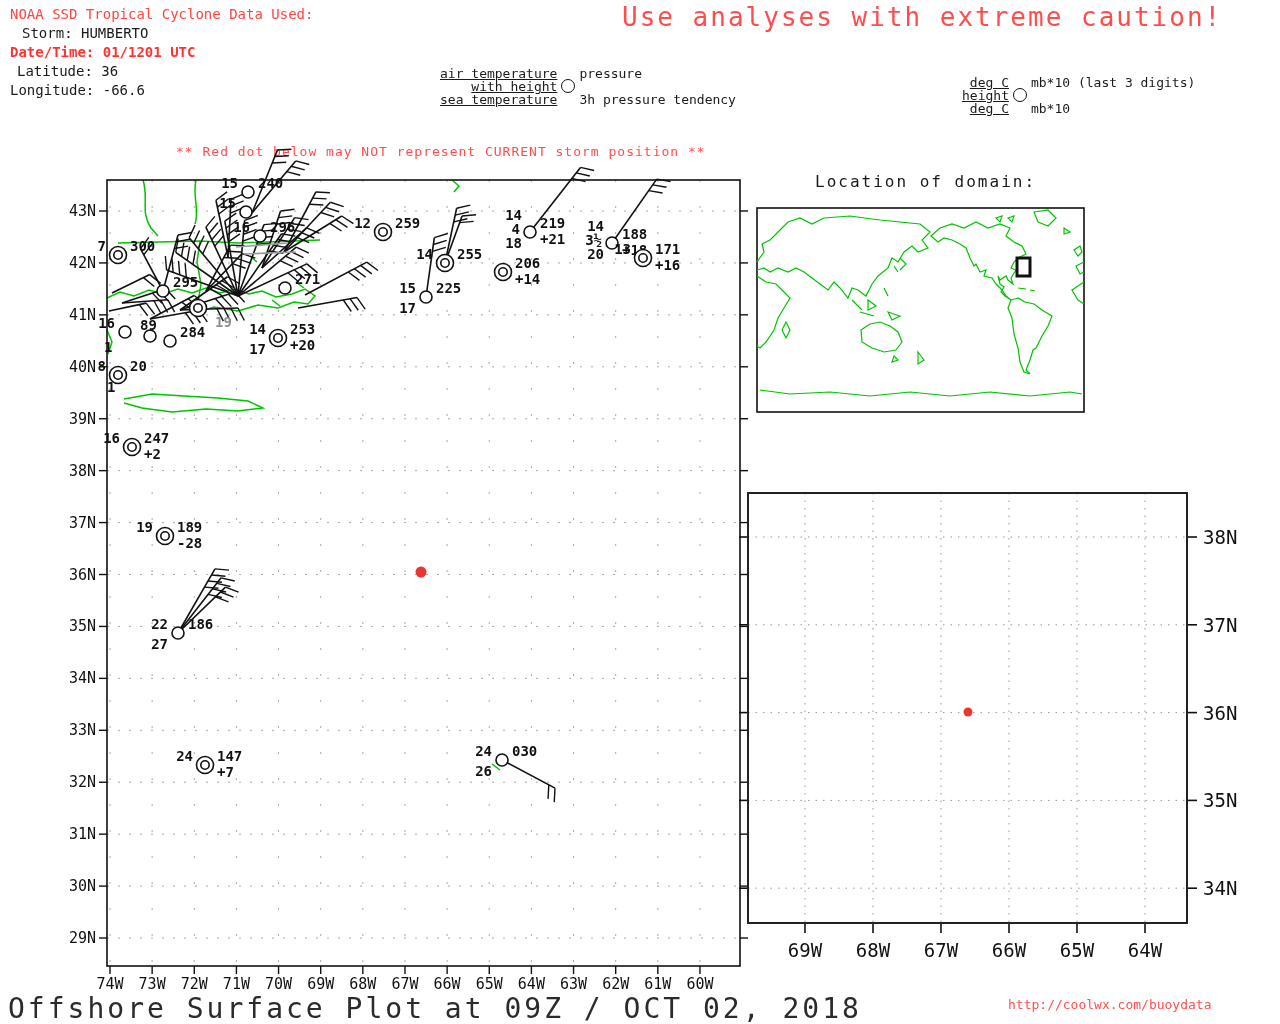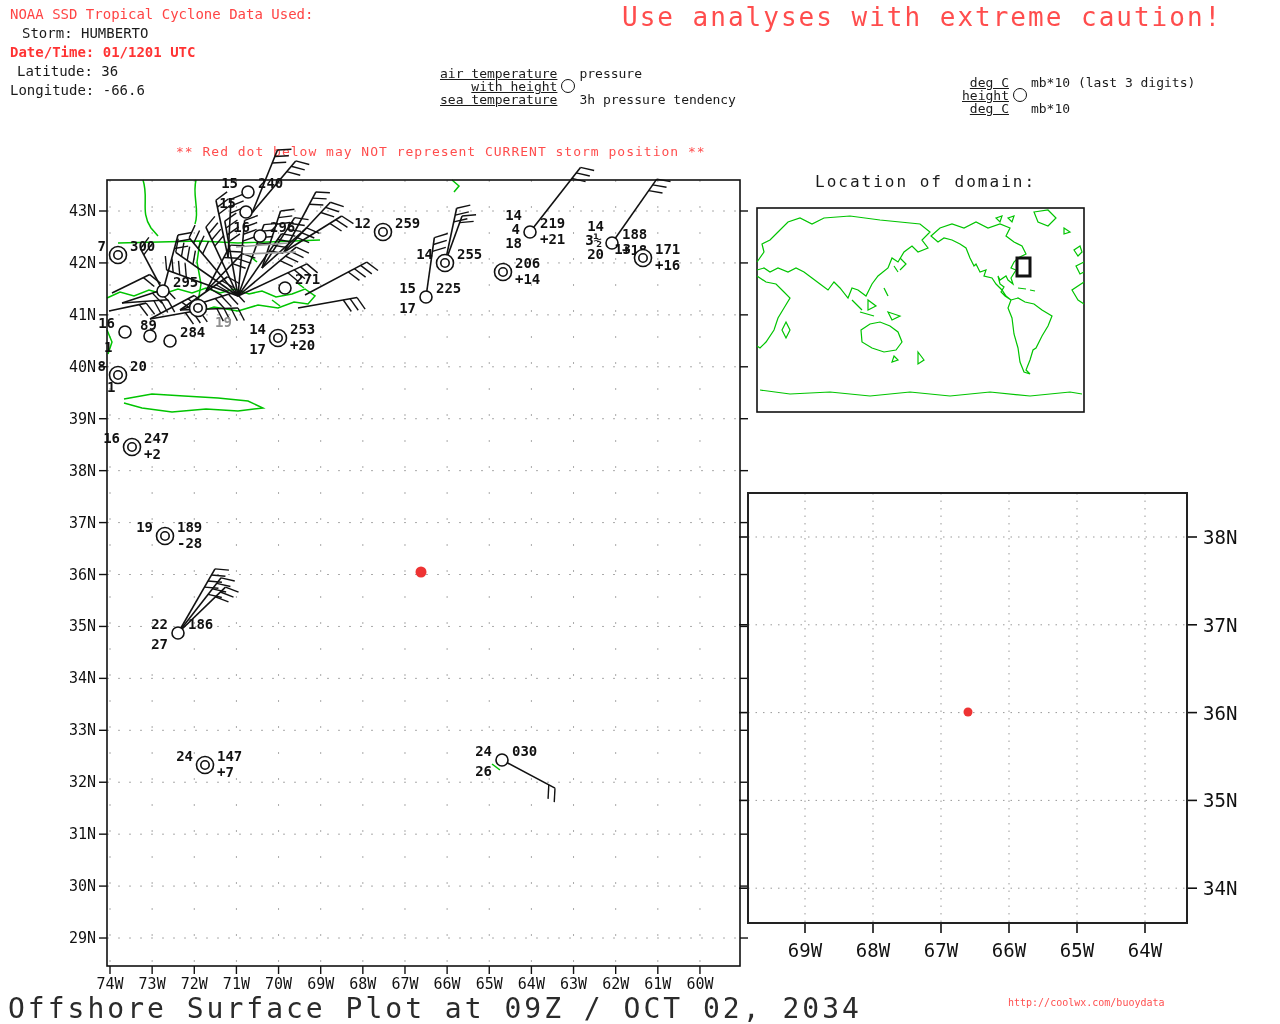--- a/index.html
+++ b/index.html
@@ -10,21 +10,21 @@
   .hdr{font-size:14px;line-height:19px;}
   .caution{font-size:26px;letter-spacing:2px;color:#ff4d4d;}
   .warning{font-size:13px;letter-spacing:1px;color:#ff4d4d;}
   .legend{font-size:13px;line-height:13px;}
   .legend table{border-collapse:collapse;}
   .legend td{padding:0 2px;font-size:13px;line-height:13px;}
   .lg-left{text-align:right;text-decoration:underline;}
   .lg-circle{display:inline-block;width:12px;height:12px;border:1.4px solid #111;border-radius:50%;}
   .domain-title{font-size:16px;letter-spacing:2px;}
   .footer-title{font-size:28px;letter-spacing:3px;color:#2b2b2b;}
-  .footer-url{font-size:10px;color:#ff5050;text-decoration:none;}
+  .footer-url{font-size:13px;color:#ff5050;text-decoration:none;}
   svg text{font-family:"DejaVu Sans Mono","Liberation Mono",monospace;}
 </style>
 </head>
 <body>
 
 <div class="abs hdr red" style="left:10px;top:5px;">NOAA SSD Tropical Cyclone Data Used:</div>
 <div class="abs hdr" style="left:10px;top:24px;margin-left:12px;">Storm: HUMBERTO</div>
 <div class="abs hdr redbold" style="left:10px;top:43px;">Date/Time: 01/1201 UTC</div>
 <div class="abs hdr" style="left:17px;top:62px;">Latitude: 36</div>
 <div class="abs hdr" style="left:10px;top:81px;">Longitude: -66.6</div>
@@ -55,21 +55,21 @@
     <td class="lg-left">height</td>
     <td></td>
   </tr><tr>
     <td class="lg-left">deg C</td>
     <td>mb*10</td>
   </tr></tbody></table>
 </div>
 
 <div class="abs domain-title" style="left:815px;top:172px;">Location of domain:</div>
 
-<div class="abs footer-title" style="left:8px;top:992px;">Offshore Surface Plot at 09Z / OCT 02, 2034</div>
+<div class="abs footer-title" style="left:8px;top:992px;">Offshore Surface Plot at 09Z / OCT 02, 2018</div>
 <a class="abs footer-url" href="#" style="left:1008px;top:997px;">http://coolwx.com/buoydata</a>
 
 <svg id="plot" width="1280" height="1024" style="position:absolute;left:0;top:0;pointer-events:none;" xmlns="http://www.w3.org/2000/svg">
     <g>
       <line x1="107" y1="211" x2="740" y2="211" stroke="#aaaaaa" stroke-width="1" stroke-dasharray="2 9"></line>
       <line x1="107" y1="262.93" x2="740" y2="262.93" stroke="#aaaaaa" stroke-width="1" stroke-dasharray="2 9"></line>
       <line x1="107" y1="314.86" x2="740" y2="314.86" stroke="#aaaaaa" stroke-width="1" stroke-dasharray="2 9"></line>
       <line x1="107" y1="366.78999999999996" x2="740" y2="366.78999999999996" stroke="#aaaaaa" stroke-width="1" stroke-dasharray="2 9"></line>
       <line x1="107" y1="418.72" x2="740" y2="418.72" stroke="#aaaaaa" stroke-width="1" stroke-dasharray="2 9"></line>
       <line x1="107" y1="470.65" x2="740" y2="470.65" stroke="#aaaaaa" stroke-width="1" stroke-dasharray="2 9"></line>

